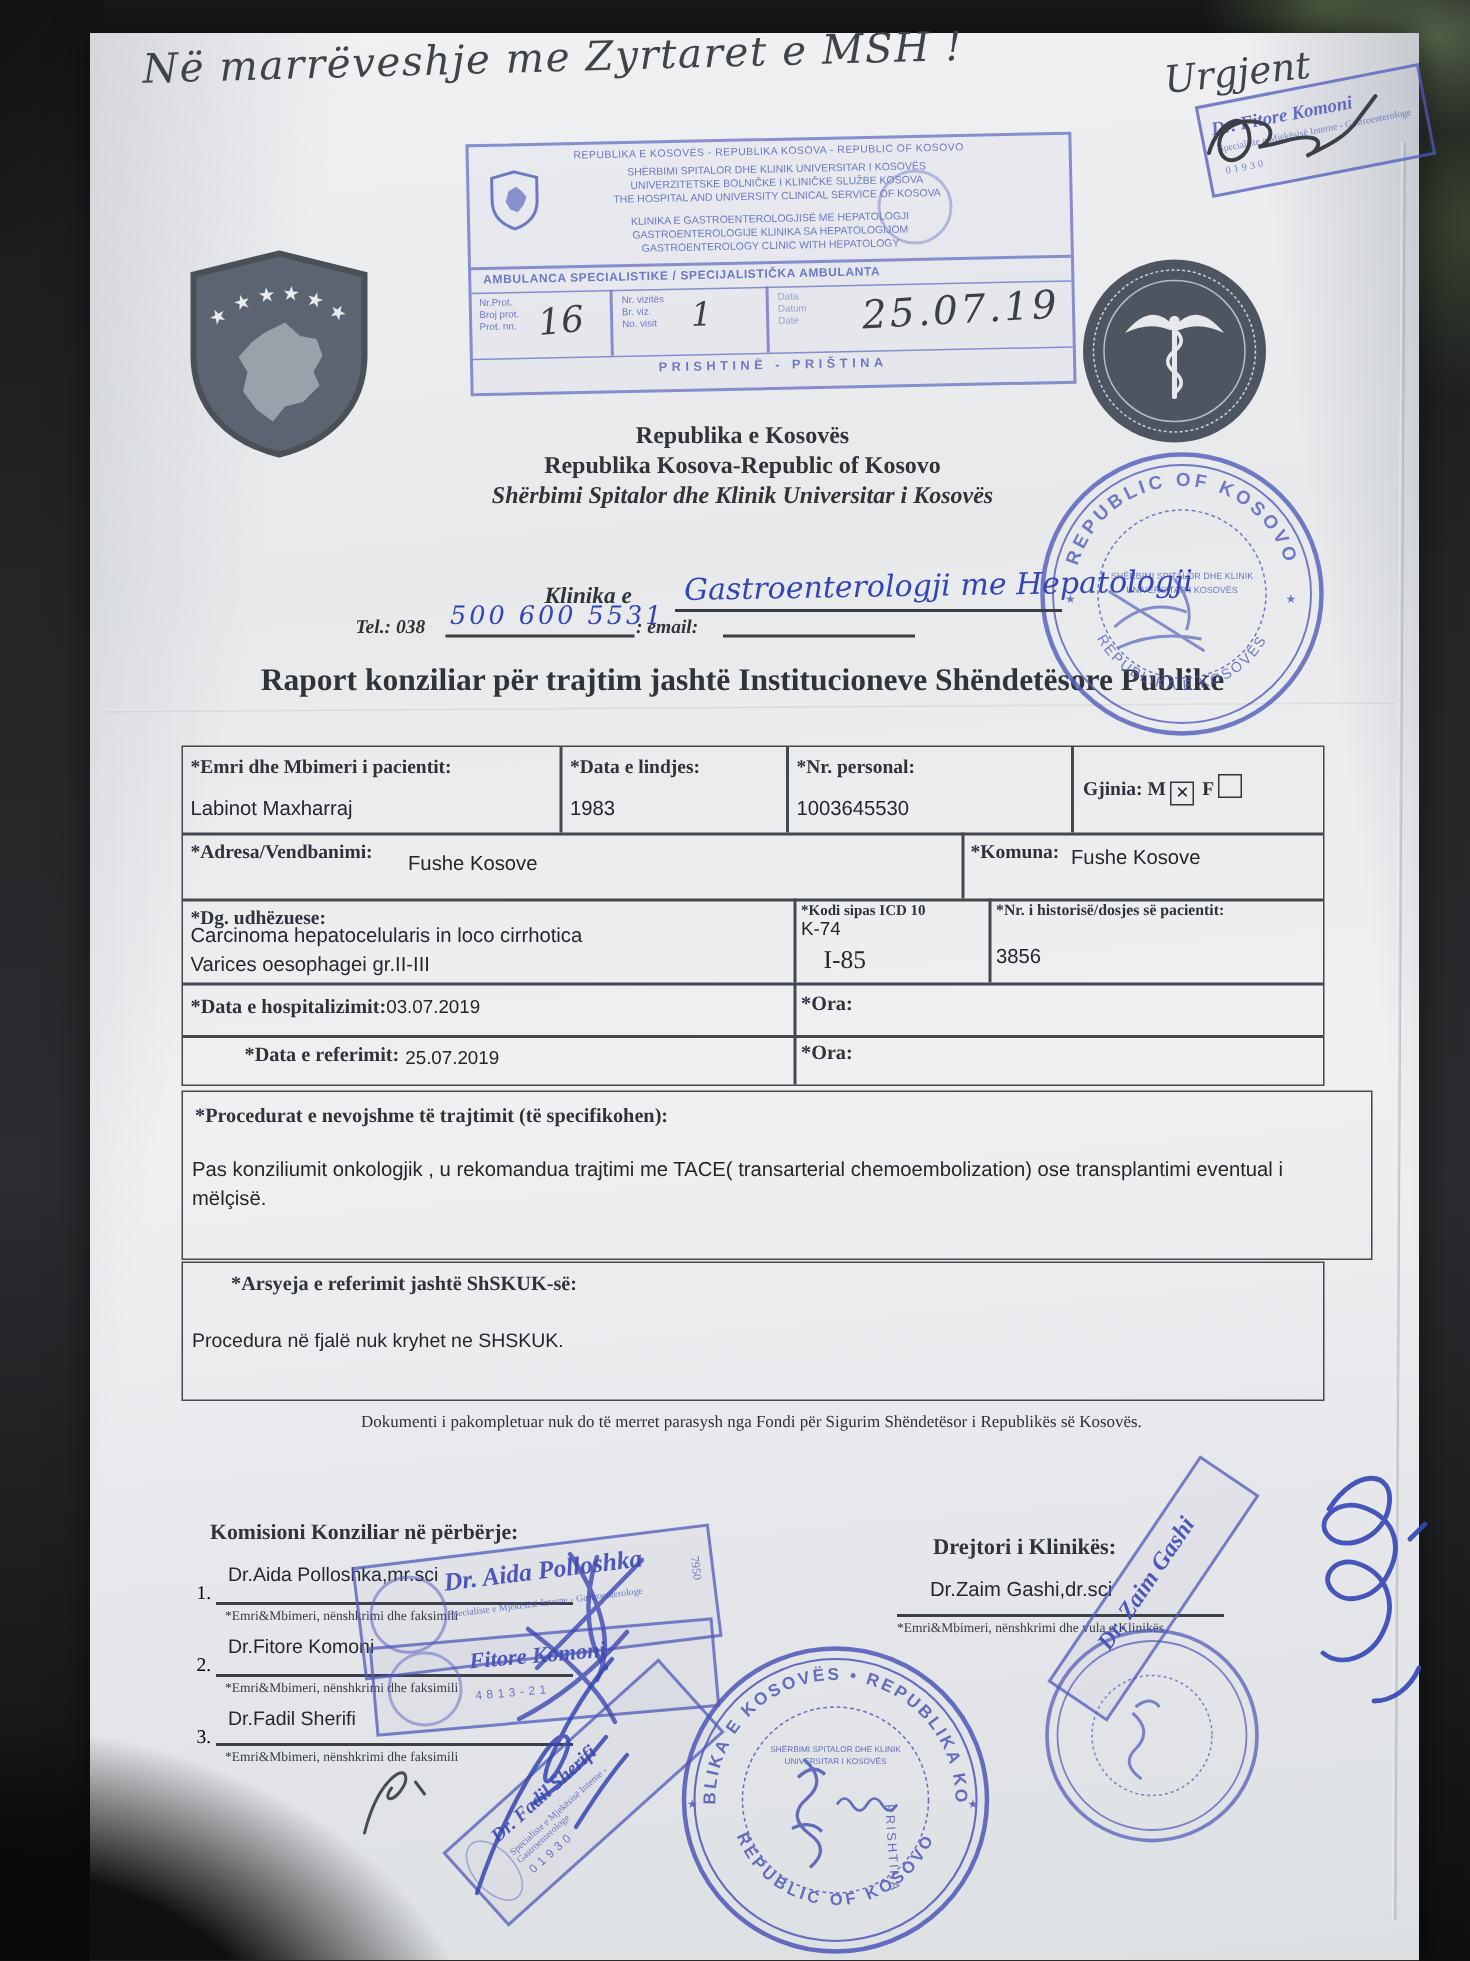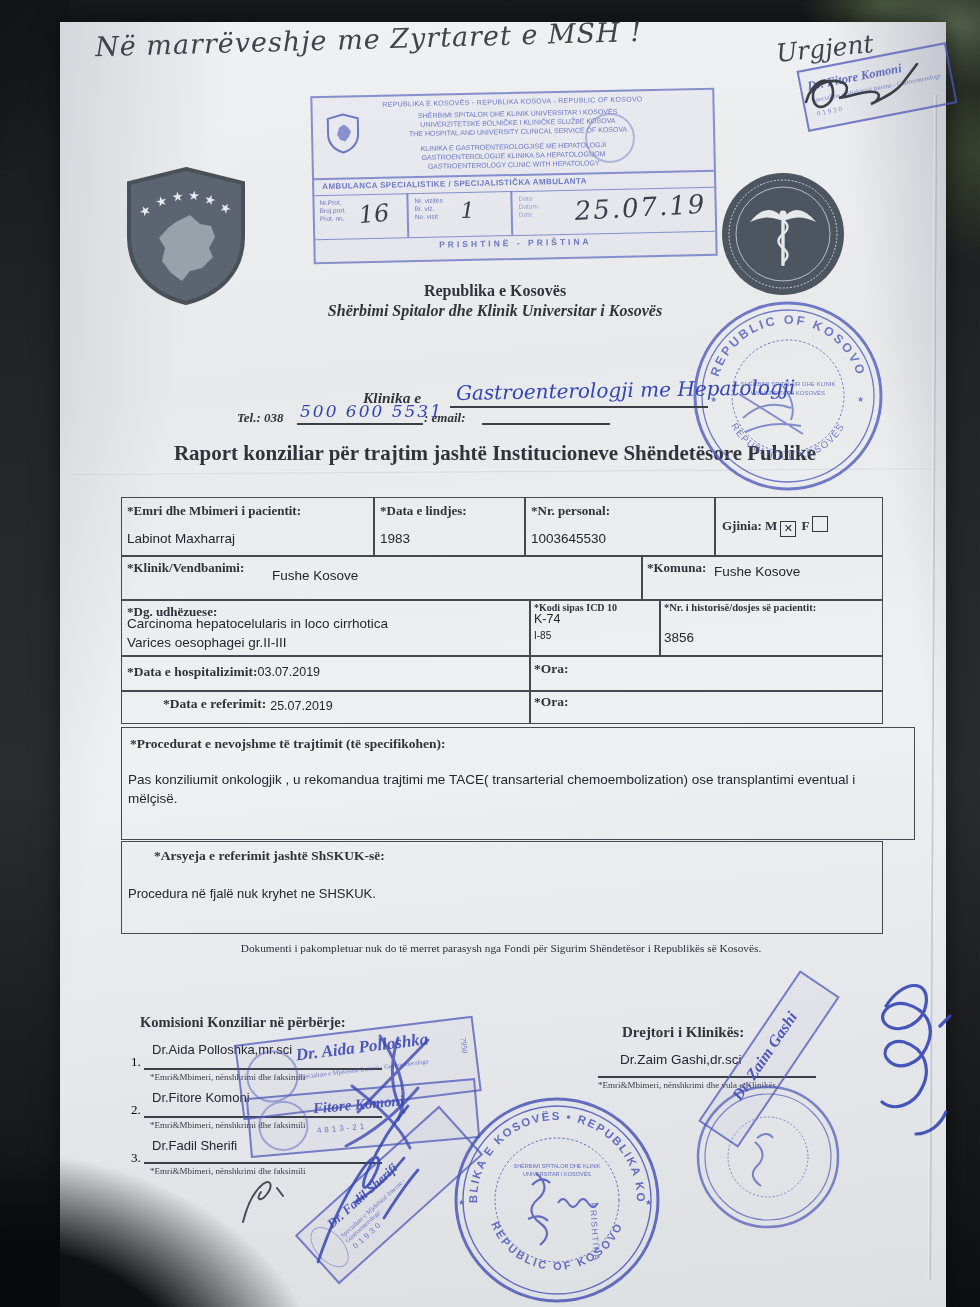--- a/index.html
+++ b/index.html
@@ -114,20 +114,21 @@
     <circle cx="75" cy="72" r="54" fill="none" stroke="#dcdfe4" stroke-width="1" stroke-dasharray="2 1.6" opacity=".9"></circle>
     <circle cx="75" cy="72" r="47" fill="none" stroke="#dcdfe4" stroke-width="1" opacity=".75"></circle>
     <path d="M42 60 Q60 38 75 56 Q90 38 108 60 Q92 52 78 58 L72 58 Q58 52 42 60 Z" fill="#e6e8ec"></path>
     <circle cx="75" cy="52" r="3.5" fill="#e6e8ec"></circle>
     <rect x="73.3" y="52" width="3.4" height="52" rx="1.5" fill="#e6e8ec"></rect>
     <path d="M75 58 q9 7 0 14 q-9 7 0 14 q9 7 0 14" stroke="#e6e8ec" stroke-width="2.4" fill="none"></path>
   </svg>
 
   <div class="abs ctr ink" style="left:170px;top:282px;width:650px;z-index:10;">
     <div class="ser b" style="font-size:16px;">Republika e Kosovës</div>
+    <div class="ser b" style="font-size:16px;margin-top:2px;">Republika Kosova-Republic of Kosovo</div>
     <div class="ser b i" style="font-size:16px;margin-top:2px;">Shërbimi Spitalor dhe Klinik Universitar i Kosovës</div>
   </div>
   <div class="abs ser b i ink" style="left:363px;top:389px;font-size:15.5px;z-index:16;">Klinika e</div>
   <div class="abs hand" style="left:456px;top:378px;font-size:20px;color:#3345b5;white-space:nowrap;z-index:16;transform:rotate(-1deg);">Gastroenterologji me Hepatologji</div>
   <div class="abs" style="left:450px;top:406px;width:258px;height:1.6px;background:#3a3e45;z-index:16;"></div>
   <div class="abs ser b i ink" style="left:237px;top:410px;font-size:13px;z-index:16;">Tel.: 038</div>
   <div class="abs hand" style="left:300px;top:401px;font-size:17px;letter-spacing:2px;color:#3345b5;z-index:16;">500 600 5531</div>
   <div class="abs" style="left:297px;top:423px;width:126px;height:1.6px;background:#3a3e45;z-index:16;"></div>
   <div class="abs ser b i ink" style="left:424px;top:410px;font-size:13px;z-index:16;font-style:italic;">: email:</div>
   <div class="abs" style="left:482px;top:423px;width:128px;height:1.6px;background:#3a3e45;z-index:16;"></div>
@@ -173,31 +174,31 @@
     <div class="abs lbl" style="left:258px;top:5px;">*Data e lindjes:</div>
     <div class="abs val" style="left:258px;top:33px;">1983</div>
     <div class="abs lbl" style="left:409px;top:5px;">*Nr. personal:</div>
     <div class="abs val" style="left:409px;top:33px;">1003645530</div>
     <div class="abs lbl" style="left:600px;top:18px;">
       <span>Gjinia:</span>
       <span>M</span><span class="cb">✕</span>
       <span>F</span><span class="cb"></span>
     </div>
 
-    <div class="abs lbl" style="left:5px;top:62px;">*Klinik/Vendbanimi:</div>
+    <div class="abs lbl" style="left:5px;top:62px;">*Adresa/Vendbanimi:</div>
     <div class="abs val" style="left:150px;top:70px;">Fushe Kosove</div>
     <div class="abs lbl" style="left:525px;top:62px;">*Komuna:</div>
     <div class="abs val" style="left:592px;top:66px;">Fushe Kosove</div>
 
     <div class="abs lbl" style="left:5px;top:106px;">*Dg. udhëzuese:</div>
     <div class="abs val" style="left:5px;top:118px;text-align:center;">Carcinoma hepatocelularis in loco cirrhotica</div>
     <div class="abs val" style="left:5px;top:137px;">Varices  oesophagei gr.II-III</div>
     <div class="abs lbl" style="left:412px;top:104px;font-size:10px;">*Kodi sipas ICD 10</div>
     <div class="abs val" style="left:412px;top:114px;font-size:12.5px;">K-74</div>
-    <div class="abs val" style="left:412px;top:132px;font-size:10px;">I-85</div>
+    <div class="abs val" style="left:427px;top:132px;font-size:17px;font-family:Liberation Serif, serif;">I-85</div>
     <div class="abs lbl" style="left:542px;top:104px;font-size:10.5px;width:212px;">*Nr. i historisë/dosjes së pacientit:</div>
     <div class="abs val" style="left:542px;top:132px;">3856</div>
 
     <div class="abs" style="left:5px;top:164px;white-space:nowrap;">
       <span class="lbl" style="font-size:13.5px;">*Data e hospitalizimit:</span><span class="val" style="font-size:12.5px;">03.07.2019</span>
     </div>
     <div class="abs lbl" style="left:412px;top:163px;font-size:13.5px;">*Ora:</div>
 
     <div class="abs" style="left:5px;top:196px;white-space:nowrap;margin-left:36px;">
       <span class="lbl" style="font-size:13.5px;">*Data e referimit:</span> <span class="val" style="font-size:12.5px;position:relative;top:2px;">25.07.2019</span>

